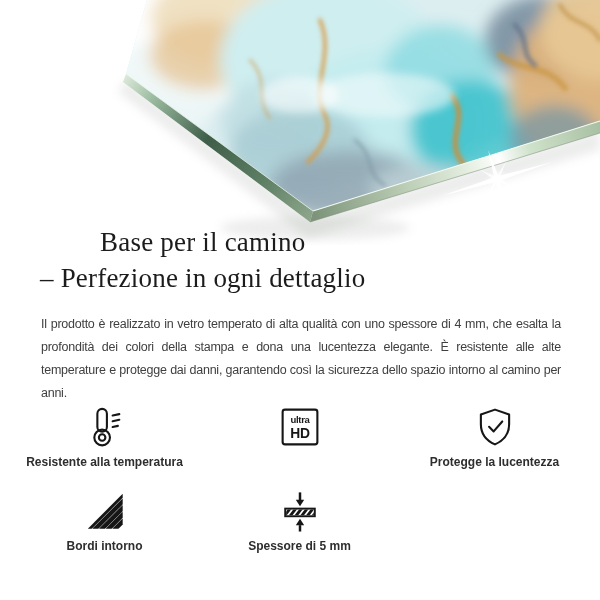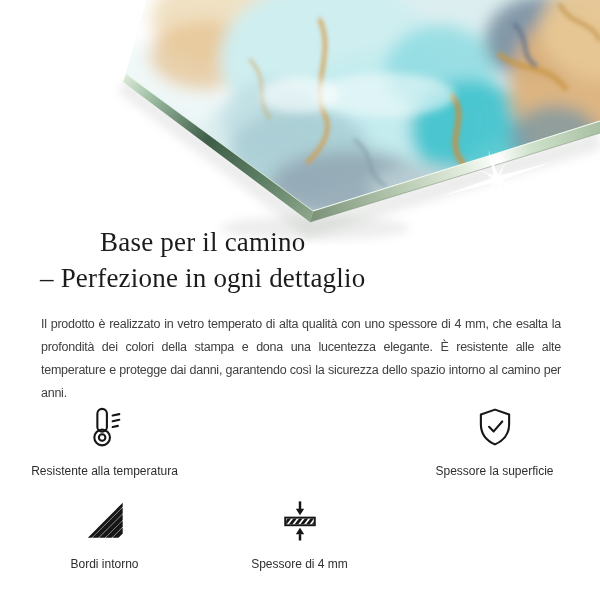--- a/index.html
+++ b/index.html
@@ -22,21 +22,21 @@
   }
   .features{
     position:absolute;top:406px;left:7px;width:586px;
     display:grid;grid-template-columns:repeat(3,195px);row-gap:21px;
   }
   .feature{
     display:flex;flex-direction:column;align-items:center;
   }
   .feature .icon-wrap{height:42px;display:flex;align-items:center;justify-content:center;}
   .feature .label{
-    margin-top:16px;font-size:12px;line-height:14px;color:#2e2e2e;text-align:center;
+    margin-top:7px;font-size:12px;line-height:14px;color:#2e2e2e;text-align:center;font-weight:bold;
   }
   .ic{stroke:#161616;fill:none;stroke-width:2.2;}
 </style>
 </head>
 <body>
 
 <div class="page">
 
   <div class="hero">
     <svg width="600" height="245" viewBox="0 0 600 245" aria-hidden="true">
@@ -160,30 +160,37 @@
             <line x1="30" y1="10" x2="37" y2="8.5"></line>
             <line x1="30" y1="16" x2="37" y2="14.5"></line>
             <line x1="30" y1="22" x2="35.5" y2="20.8"></line>
           </g>
         </svg>
       </div>
       <div class="label">Resistente alla temperatura</div>
     </div>
 
     <div class="feature">
+      <div class="icon-wrap">
+        <svg width="42" height="42" viewBox="0 0 44 44">
+          <rect class="ic" x="3.8" y="3.8" width="36.4" height="36.4" rx="2.5" stroke-width="2.7"></rect>
+          <text x="22" y="17.5" text-anchor="middle" font-family="Liberation Sans, sans-serif" font-size="10" font-weight="bold" fill="#161616" letter-spacing="-0.3">ultra</text>
+          <text x="22" y="33.5" text-anchor="middle" font-family="Liberation Sans, sans-serif" font-size="14.5" font-weight="bold" fill="#161616" letter-spacing="-0.3">HD</text>
+        </svg>
+      </div>
     </div>
 
     <div class="feature">
       <div class="icon-wrap">
         <svg width="42" height="42" viewBox="0 0 44 44">
           <path class="ic" stroke-width="2.4" stroke-linejoin="round" d="M22,3.8 L36.8,8.8 L36.8,19 C36.8,29 30.5,36.4 22,40.2 C13.5,36.4 7.2,29 7.2,19 L7.2,8.8 Z"></path>
           <path class="ic" stroke-width="2.4" stroke-linecap="round" stroke-linejoin="round" d="M15.8,21.8 L20.6,26.6 L29.6,16.2"></path>
         </svg>
       </div>
-      <div class="label">Spessore la superficie</div>
+      <div class="label">Protegge la lucentezza</div>
     </div>
 
 
     <div class="feature">
       <div class="icon-wrap">
         <svg width="42" height="42" viewBox="0 0 44 44">
           <defs>
               <clipPath id="triClip">
                 <path d="M4,40.5 L40.5,4 L40.5,40.5 Z"></path>
               </clipPath>
@@ -216,17 +223,17 @@
             <line x1="8" y1="32" x2="21" y2="15"></line>
             <line x1="14" y1="32" x2="27" y2="15"></line>
             <line x1="20" y1="32" x2="33" y2="15"></line>
             <line x1="26" y1="32" x2="39" y2="15"></line>
             <line x1="32" y1="32" x2="45" y2="15"></line>
           </g>
           <polygon points="22,30 17.6,36.8 26.4,36.8" fill="#161616"></polygon>
           <line x1="22" y1="36.8" x2="22" y2="43.5" stroke="#161616" stroke-width="2.6"></line>
         </svg>
       </div>
-      <div class="label">Spessore di 4 mm</div>
+      <div class="label">Spessore di 5 mm</div>
     </div>
 
   </div>
 </div>
 
 </body></html>

